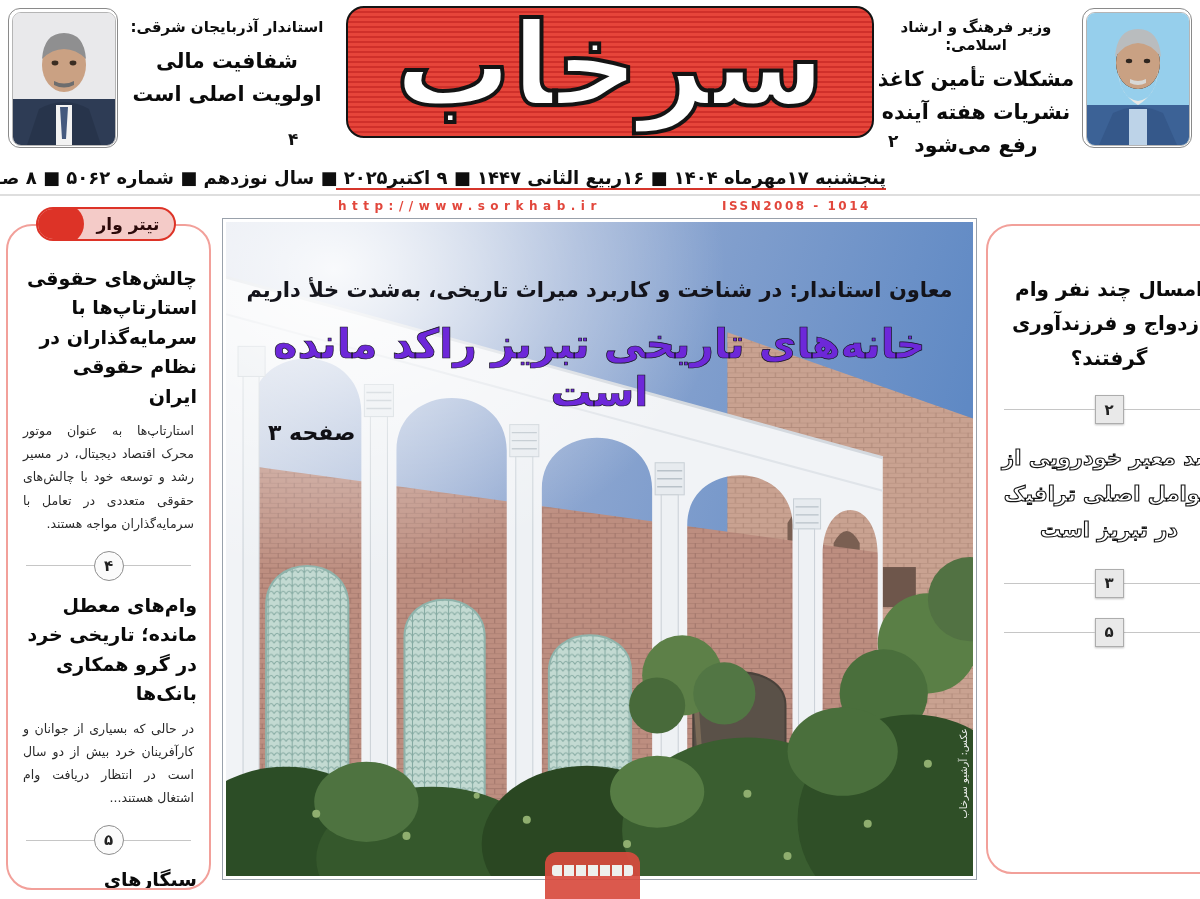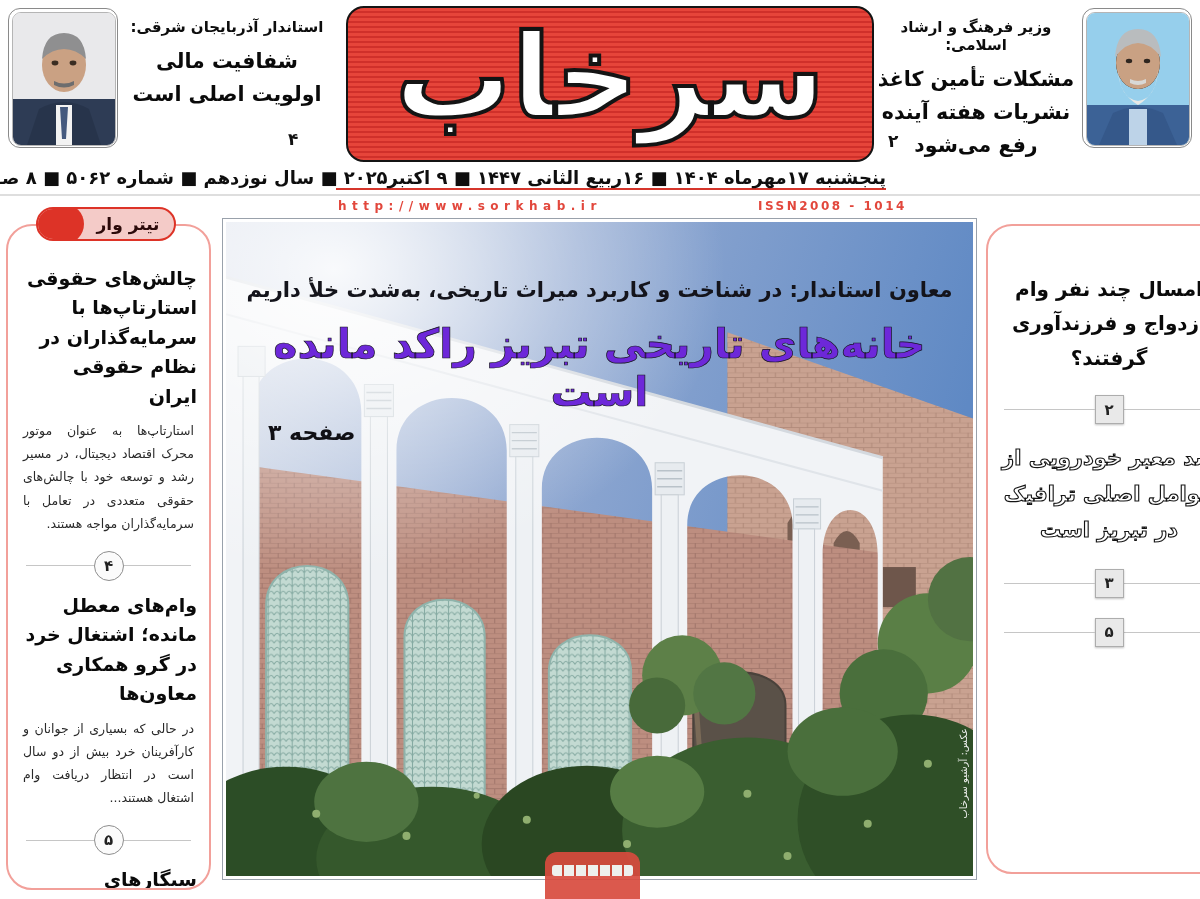--- a/index.html
+++ b/index.html
@@ -16,38 +16,38 @@
   .top-story{position:absolute;top:18px;text-align:center;direction:rtl;}
   #story-left{left:120px;width:214px;}
   #story-right{left:874px;width:204px;}
   .ts-kicker{font-size:15px;font-weight:bold;color:#0d0d0d;margin-bottom:9px;}
   .ts-headline{font-size:20.5px;font-weight:bold;line-height:1.62;color:#0a0a0a;}
   .ts-page{position:absolute;font-size:17px;font-weight:bold;color:#111;}
   #page-left{left:288px;top:129px;}
   #page-right{left:888px;top:131px;}
   
   .masthead{
-    position:absolute;left:346px;top:6px;width:528px;height:156px;border-radius:18px;
+    position:absolute;left:346px;top:6px;width:528px;height:132px;border-radius:18px;
     border:2px solid #141414;box-sizing:border-box;
     background:repeating-linear-gradient(180deg,#e6453a 0 3px,#d0302a 3px 5px);
     display:flex;align-items:center;justify-content:center;overflow:hidden;text-align:right;
   }
   .masthead .logo{
     font-size:116px;font-weight:bold;color:#fff;line-height:1;padding-bottom:14px;
     -webkit-text-stroke:4px #141414;direction:rtl;
   }
   
   .dateline{
     position:absolute;left:336px;top:167px;width:550px;text-align:center;direction:rtl;
     font-size:18px;font-weight:bold;color:#0e0e0e;white-space:nowrap;
     padding-bottom:0;border-bottom:2px solid #d5352b;
   }
   .hairline{position:absolute;left:0;top:194px;width:1200px;height:2px;background:#dedede;}
   .url{position:absolute;left:338px;top:199px;font-size:12px;font-weight:bold;color:#e2473c;letter-spacing:5.5px;direction:ltr;}
-  .issn{position:absolute;left:758px;top:199px;font-size:12px;font-weight:bold;color:#e2473c;letter-spacing:2.5px;direction:ltr;}
+  .issn{position:absolute;left:722px;top:199px;font-size:12px;font-weight:bold;color:#e2473c;letter-spacing:2.5px;direction:ltr;}
   
   .sidebox{position:absolute;border:2px solid #f2a09a;border-radius:26px;background:#fff;box-sizing:border-box;direction:rtl;overflow:hidden;}
   #leftbox{left:6px;top:224px;width:205px;height:666px;padding-top:32px;}
   #rightbox{left:986px;top:224px;width:246px;height:650px;padding-top:30px;}
   .badge{
     position:absolute;height:34px;background:#f4cbc8;border:2.5px solid #dd3327;border-radius:30px;
     display:flex;align-items:center;justify-content:center;font-weight:bold;font-size:17px;color:#2b0a0a;
     z-index:4;direction:rtl;overflow:hidden;box-sizing:border-box;
   }
   .badge::before{content:'';position:absolute;left:-8px;top:-5px;bottom:-5px;width:40%;background:#dd3327;border-radius:24px;}
@@ -146,21 +146,21 @@
     <span>تیتر وار</span>
   </div>
   <div class="sidebox" id="leftbox">
     <div class="sb-headline">چالش‌های حقوقی استارتاپ‌ها با سرمایه‌گذاران در نظام حقوقی ایران</div>
     <div class="sb-body">استارتاپ‌ها به عنوان موتور محرک اقتصاد دیجیتال، در مسیر رشد و توسعه خود با چالش‌های حقوقی متعددی در تعامل با سرمایه‌گذاران مواجه هستند.</div>
     <div class="sb-div">
       <span class="ln"></span>
       <span class="circ">۴</span>
       <span class="ln"></span>
     </div>
-    <div class="sb-headline">وام‌های معطل مانده؛ اشتغال خرد در گرو همکاری معاون‌ها</div>
+    <div class="sb-headline">وام‌های معطل مانده؛ تاریخی خرد در گرو همکاری بانک‌ها</div>
     <div class="sb-body">در حالی که بسیاری از جوانان و کارآفرینان خرد بیش از دو سال است در انتظار دریافت وام اشتغال هستند...</div>
     <div class="sb-div">
       <span class="ln"></span>
       <span class="circ">۵</span>
       <span class="ln"></span>
     </div>
     <div class="sb-headline">سیگارهای الکترونیکی موج جدید اعتیاد به راه انداخته‌اند</div>
 
   </div>
 

